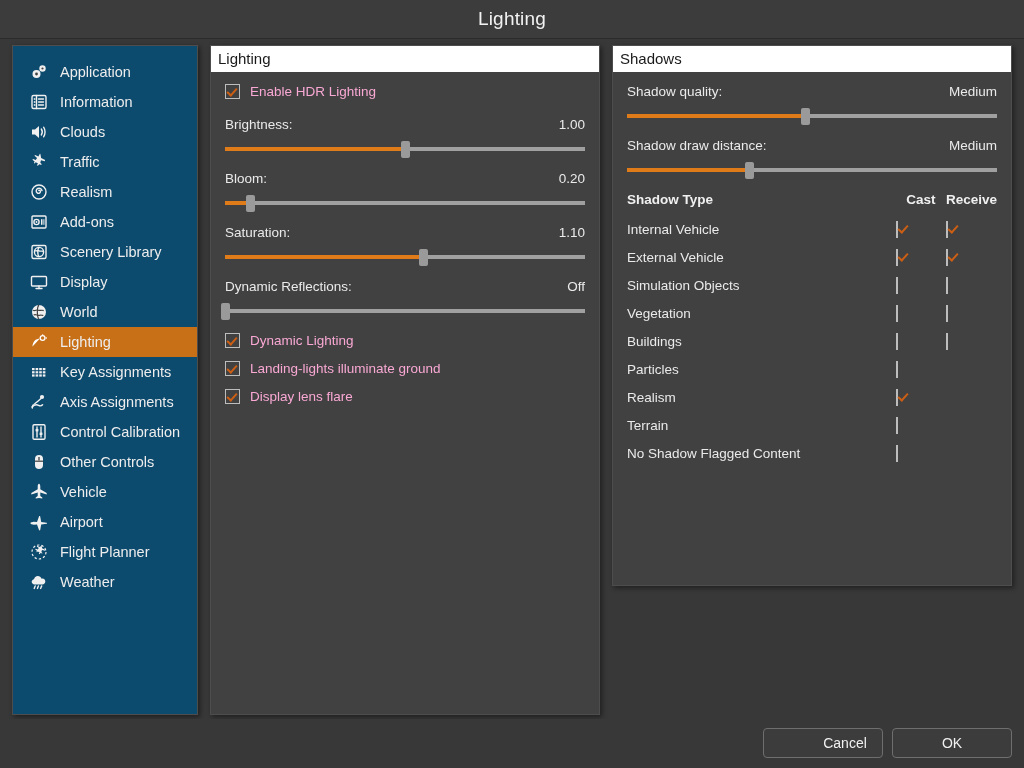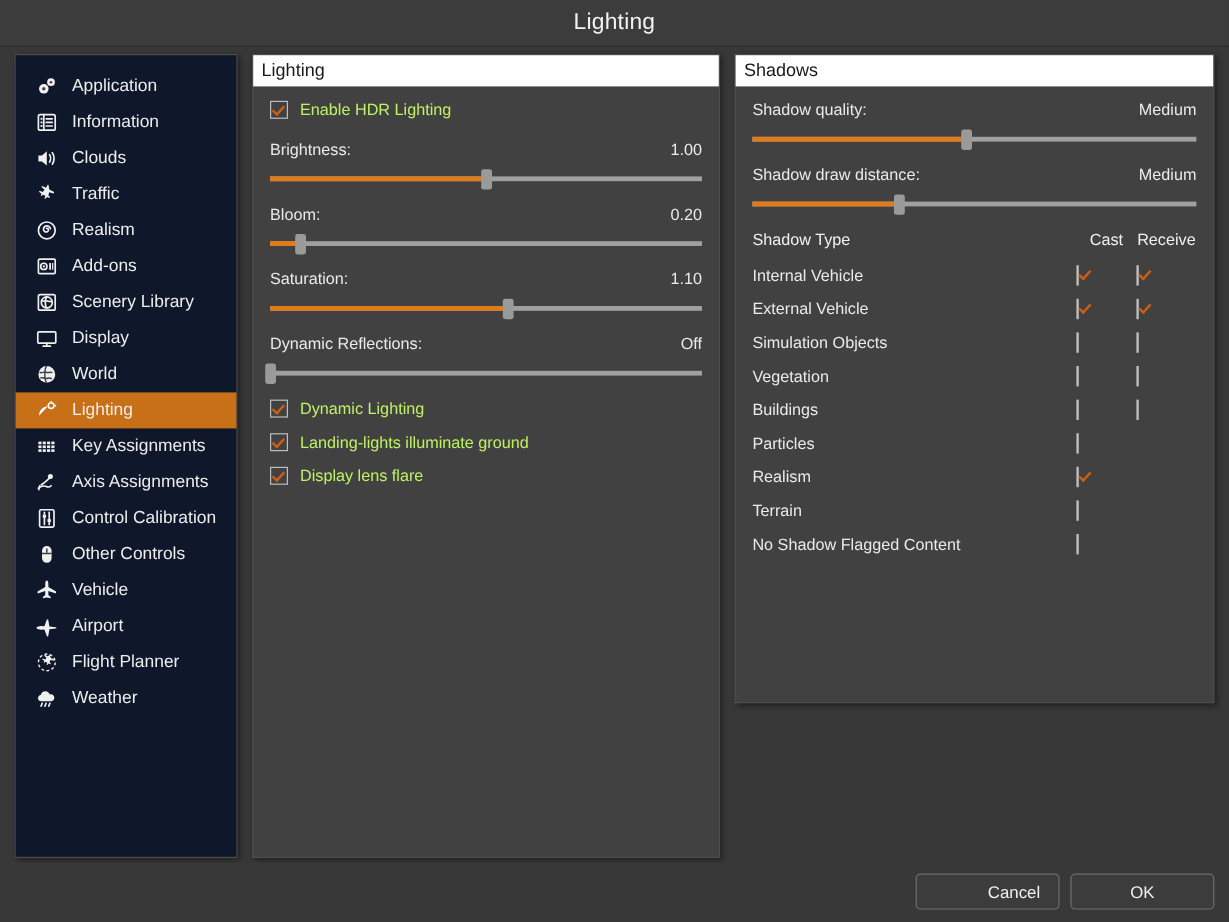--- a/index.html
+++ b/index.html
@@ -40,21 +40,21 @@
     height: 680px;
   }
 
   
   #sidebar {
     position: absolute;
     left: 12px;
     top: 6px;
     width: 186px;
     height: 670px;
-    background: #0f172a;
+    background: #0c4a6e;
     border: 1px solid #4d4d4d;
     box-shadow: 2px 2px 5px rgba(0,0,0,.45);
     box-sizing: border-box;
     padding-top: 11px;
   }
   .nav-item {
     display: flex;
     align-items: center;
     height: 30px;
     padding-left: 13px;
@@ -135,21 +135,21 @@
     top: 1px;
     width: 4px;
     height: 8px;
     border: solid #cd5f14;
     border-width: 0 2.2px 2.2px 0;
     transform: rotate(42deg);
   }
   .cb-label {
     font-size: 13.5px;
     margin-left: 10px;
-    color: #bef264;
+    color: #f9a8d4;
     white-space: nowrap;
   }
 
   
   .slider-block { margin-bottom: 6px; }
   .slider-head {
     display: flex;
     justify-content: space-between;
     align-items: baseline;
     font-size: 13.5px;
@@ -187,21 +187,21 @@
   }
 
   
   .shadow-table {
     width: 100%;
     border-collapse: collapse;
     margin-top: 12px;
   }
   .shadow-table th {
     font-size: 13.5px;
-    font-weight: normal;
+    font-weight: bold;
     color: #f0f0f0;
     text-align: left;
     padding: 0 0 8px 0;
     margin-left: 39px;
   }
   .shadow-table th.col-cast,
   .shadow-table th.col-recv {
     text-align: center;
     width: 50px;
   }

